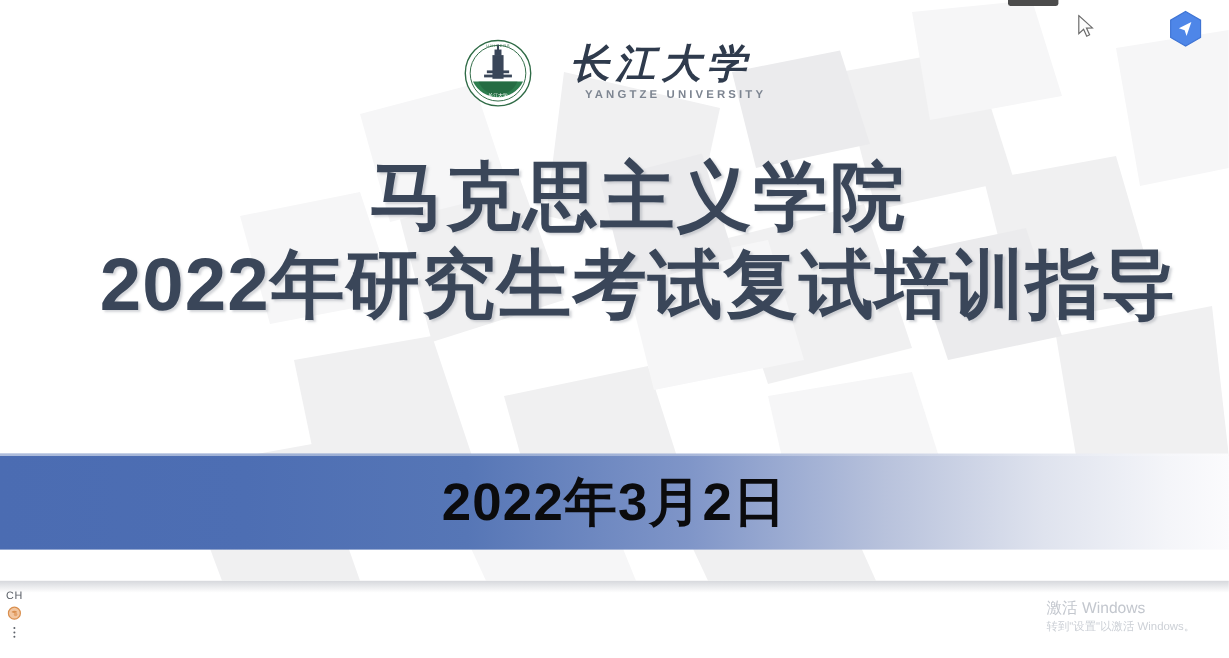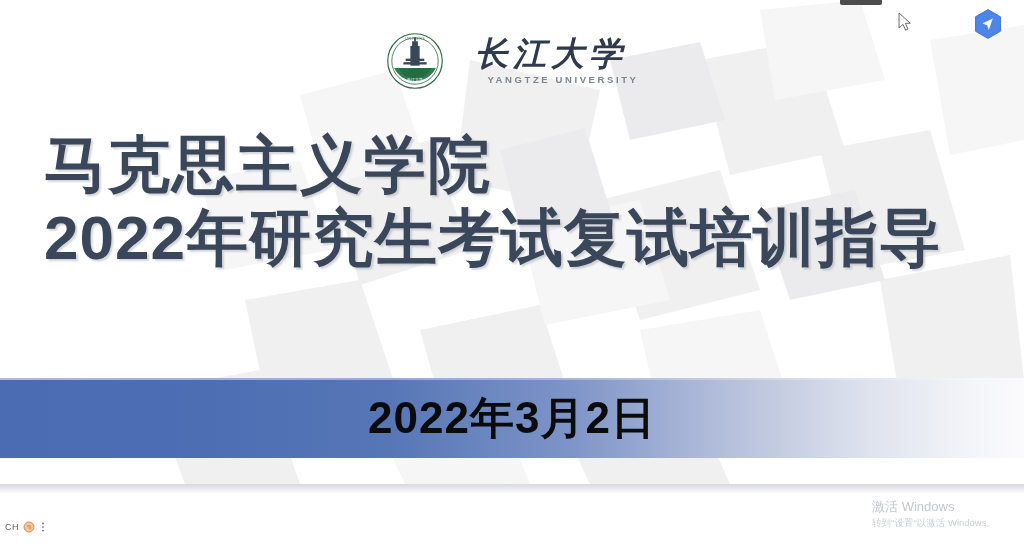--- a/index.html
+++ b/index.html
@@ -69,20 +69,21 @@
     margin-top: 3px;
     white-space: nowrap;
     margin-left: 24px;
   }
 
   
   #title-block {
     position: absolute;
     left: 0; right: 4px;
     top: 128px;
+    text-align: center;
     padding-left: 44px;
   }
   #slide-title {
     font-size: 62px;
     font-weight: bold;
     color: #3a4659;
     letter-spacing: 2px;
     line-height: 1.18;
     text-shadow: 2px 2px 2px rgba(150,155,165,0.42);
     white-space: nowrap;
@@ -171,20 +172,21 @@
 
   
   #ime-bar {
     position: absolute;
     left: 2px;
     bottom: 6px;
     display: flex;
     align-items: center;
     gap: 4px;
     padding: 1px 3px;
+    flex-direction: column;
   }
   #ime-lang-label {
     font-size: 9px;
     color: #5b6068;
     line-height: 1;
     letter-spacing: 0.5px;
   }
   #ime-logo-icon { width: 12px; height: 12px; display: block; }
   #ime-menu-icon { width: 8px; height: 12px; display: block; }
 

